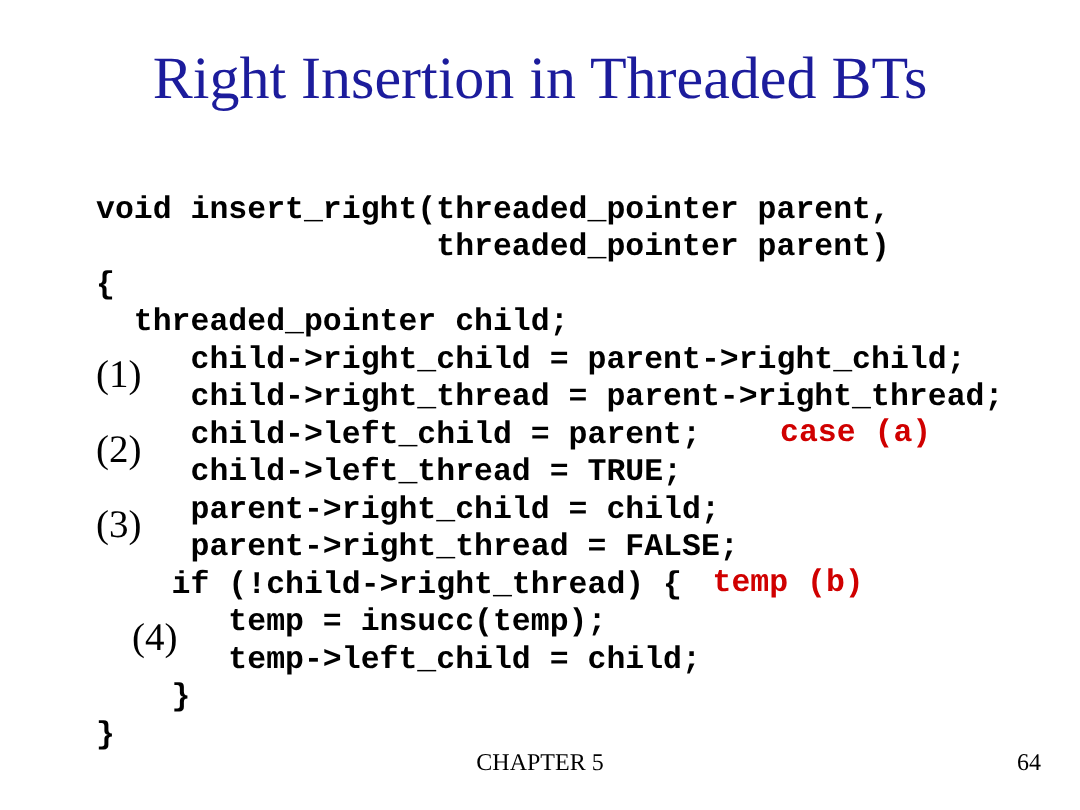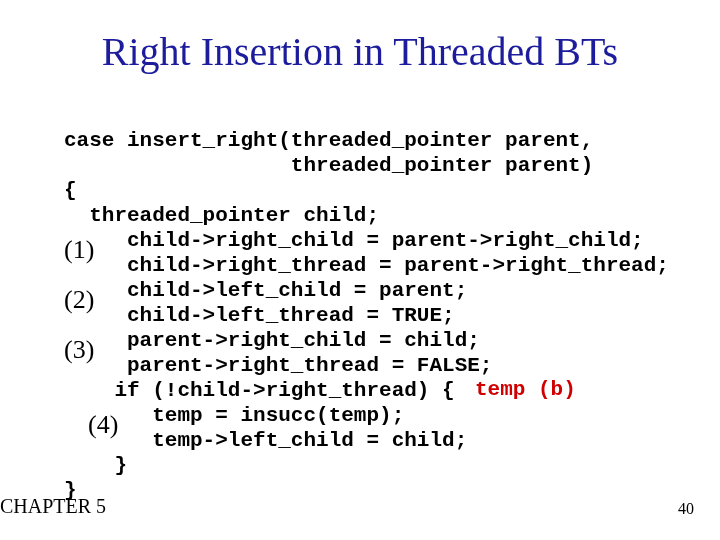--- a/index.html
+++ b/index.html
@@ -3,49 +3,50 @@
 <meta charset="utf-8">
 <style>
   * { margin: 0; padding: 0; box-sizing: border-box; }
   html, body { width: 720px; height: 540px; background: #ffffff; font-family: "Times New Roman", Times, serif; overflow: hidden; }
   .slide { position: relative; width: 720px; height: 540px; }
   .title { position: absolute; top: 28px; left: 0; right: 0; text-align: center; font-size: 40px; color: #1c1c9c; }
   .code-block { position: absolute; top: 128px; left: 64px; right: 8px; font-family: "Courier New", Courier, monospace; font-weight: bold; font-size: 21px; line-height: 25px; color: #000; white-space: pre; }
   .annot { position: absolute; font-family: "Times New Roman", Times, serif; font-size: 26px; color: #000; }
   .case-a { position: absolute; font-family: "Courier New", Courier, monospace; font-weight: bold; font-size: 21px; color: #d00000; }
   .case-b { position: absolute; font-family: "Courier New", Courier, monospace; font-weight: bold; font-size: 21px; color: #d00000; }
-  .footer-c { position: absolute; bottom: 22px; left: 0; right: 0; font-size: 20px; font-family: "Times New Roman", Times, serif; color: #000; }
+  .footer-c { position: absolute; bottom: 22px; left: 0; right: 0; text-align: center; font-size: 16px; font-family: "Times New Roman", Times, serif; color: #000; }
   .footer-r { position: absolute; bottom: 22px; right: 26px; font-size: 16px; font-family: "Times New Roman", Times, serif; color: #000; }
 </style>
 </head>
 <body>
 
 <div class="slide">
 
   <div class="title">Right Insertion in Threaded BTs</div>
 
-  <div class="code-block"><span>case insert_right(threaded_pointer parent,</span>
+  <div class="code-block"><span>void insert_right(threaded_pointer parent,</span>
 <span>                  threaded_pointer parent)</span>
 <span>{</span>
 <span>  threaded_pointer child;</span>
 <span>     child-&gt;right_child = parent-&gt;right_child;</span>
 <span>     child-&gt;right_thread = parent-&gt;right_thread;</span>
 <span>     child-&gt;left_child = parent;</span>
 <span>     child-&gt;left_thread = TRUE;</span>
 <span>     parent-&gt;right_child = child;</span>
 <span>     parent-&gt;right_thread = FALSE;</span>
 <span>    if (!child-&gt;right_thread) {</span>
 <span>       temp = insucc(temp);</span>
 <span>       temp-&gt;left_child = child;</span>
 <span>    }</span>
 <span>}</span></div>
 
   <div class="annot" style="top:235px; left:64px;">(1)</div>
   <div class="annot" style="top:285px; left:64px;">(2)</div>
   <div class="annot" style="top:335px; left:64px;">(3)</div>
   <div class="annot" style="top:410px; left:88px;">(4)</div>
 
+  <div class="case-a" style="top:278px; left:520px;">case (a)</div>
   <div class="case-b" style="top:378px; left:475px;">temp (b)</div>
 
   <div class="footer-c">CHAPTER 5</div>
-  <div class="footer-r">40</div>
+  <div class="footer-r">64</div>
 
 </div>
 
 </body></html>

